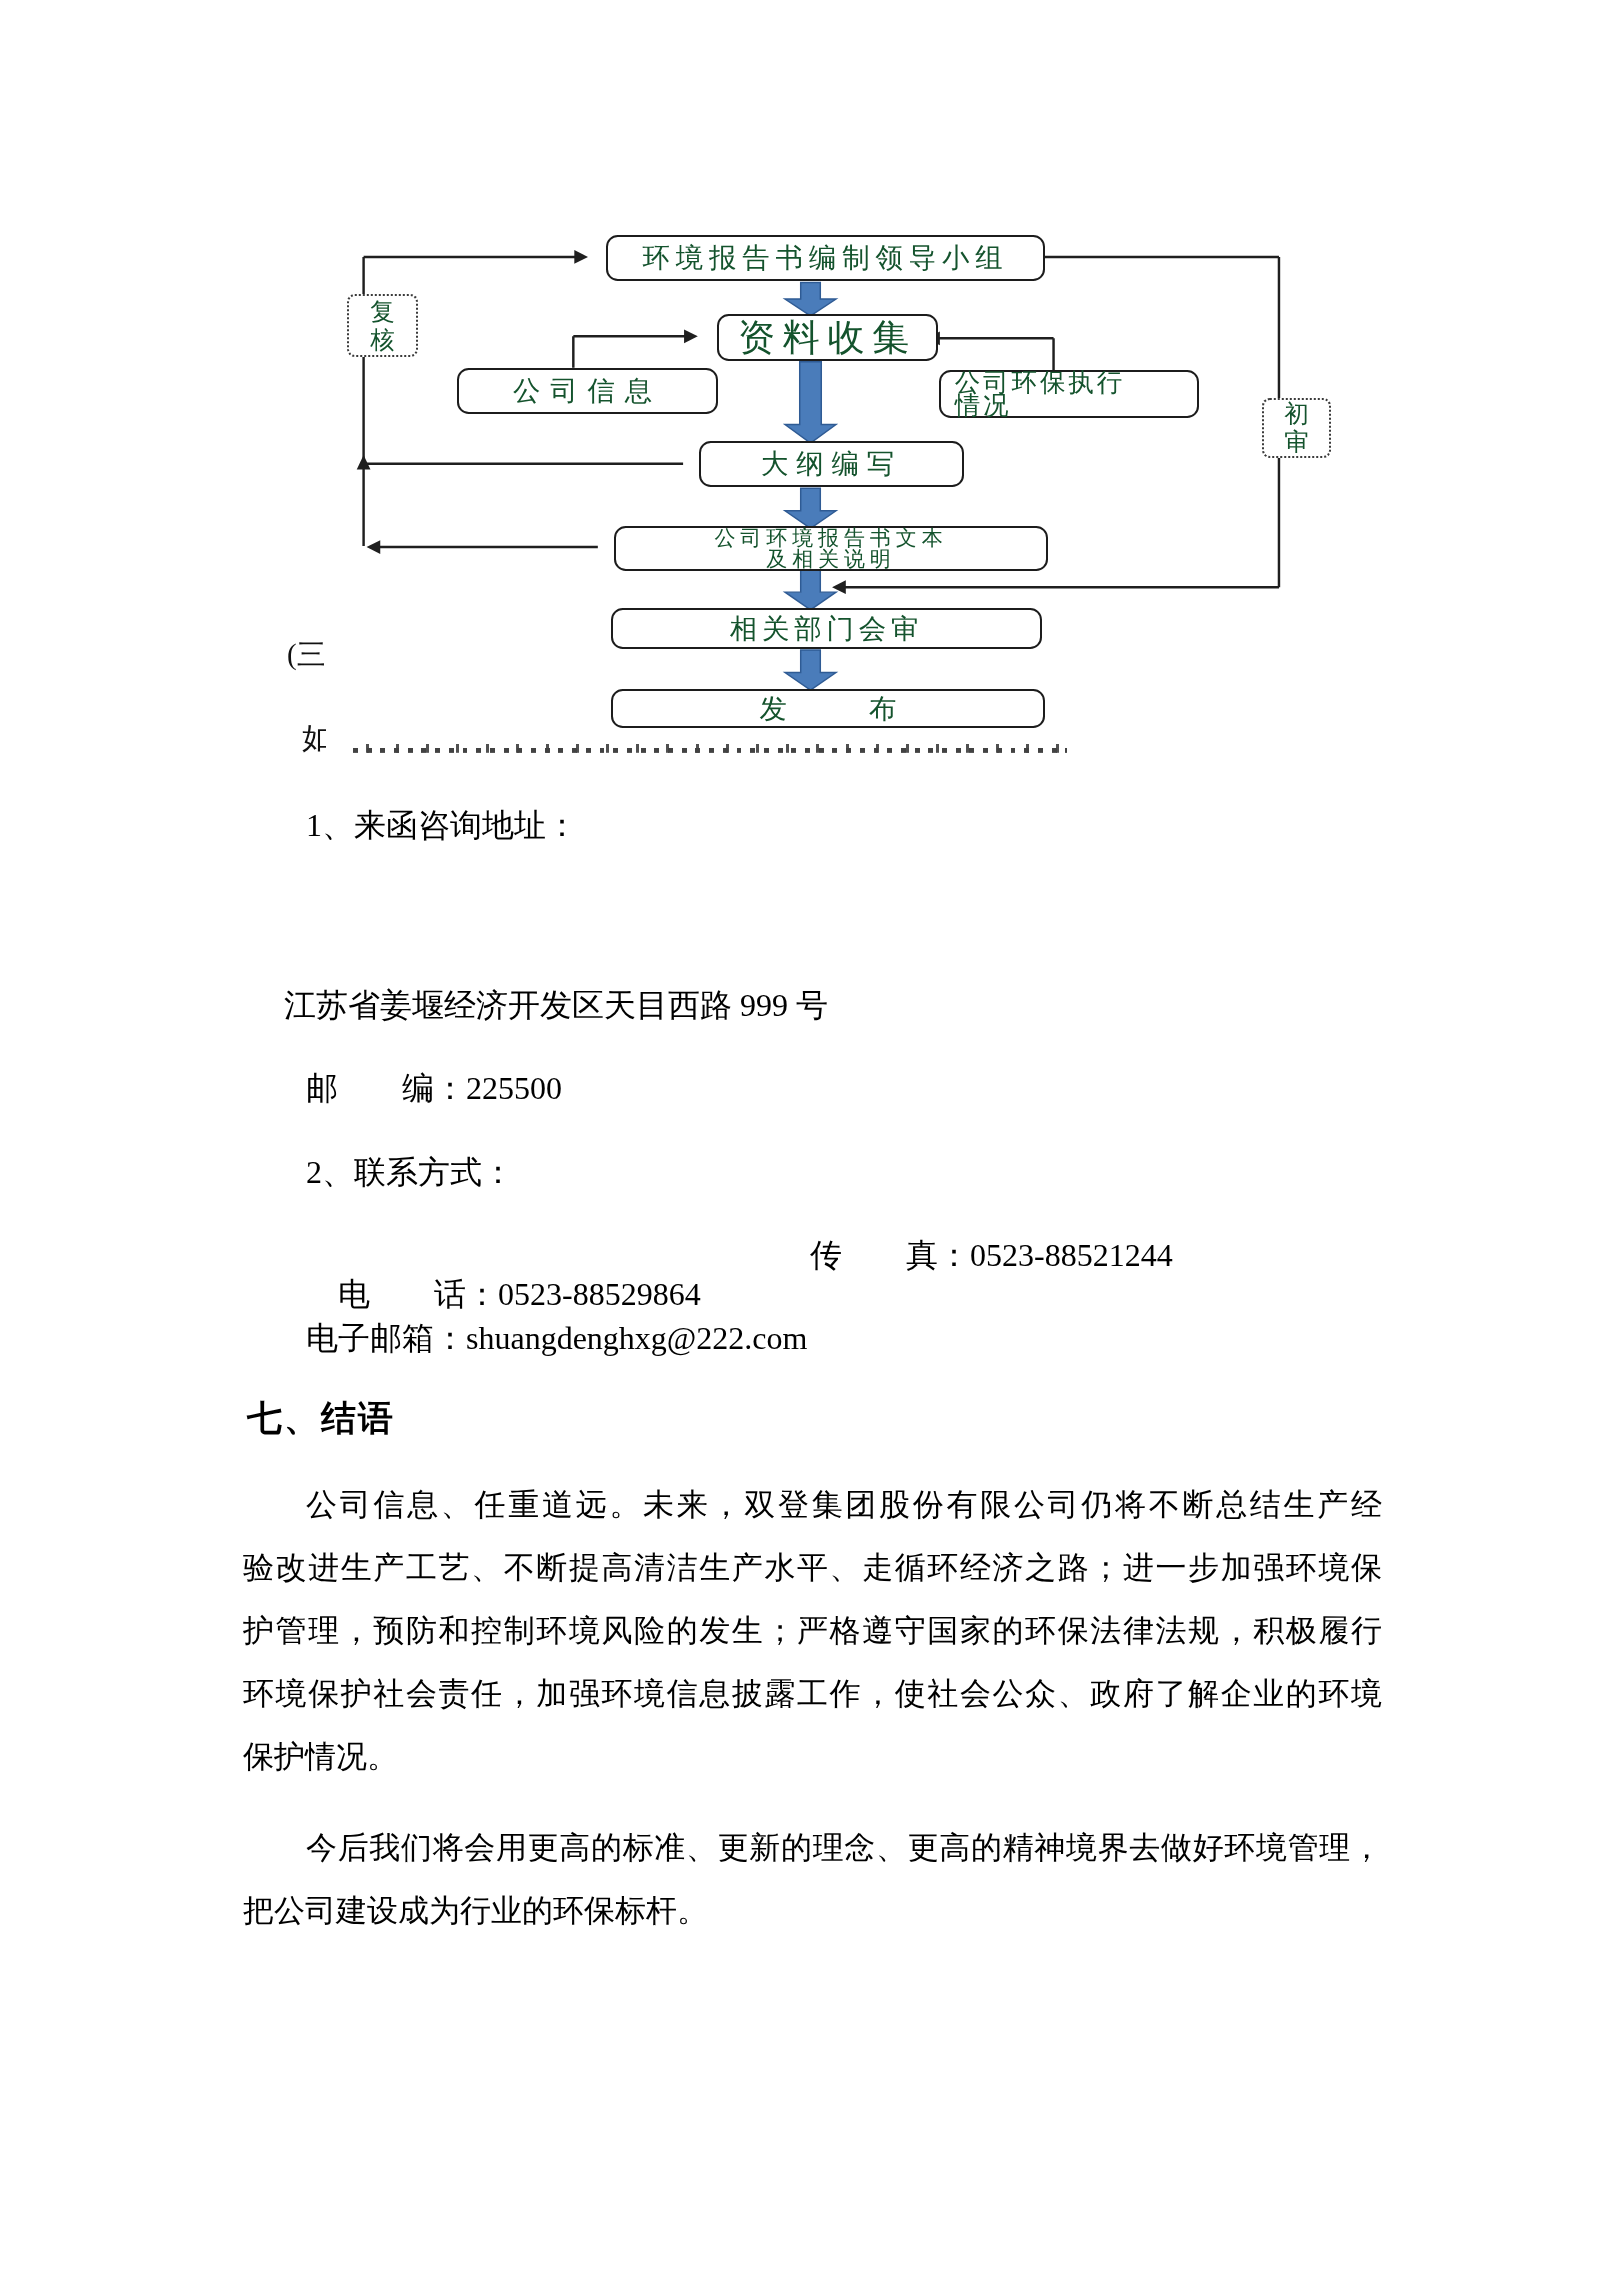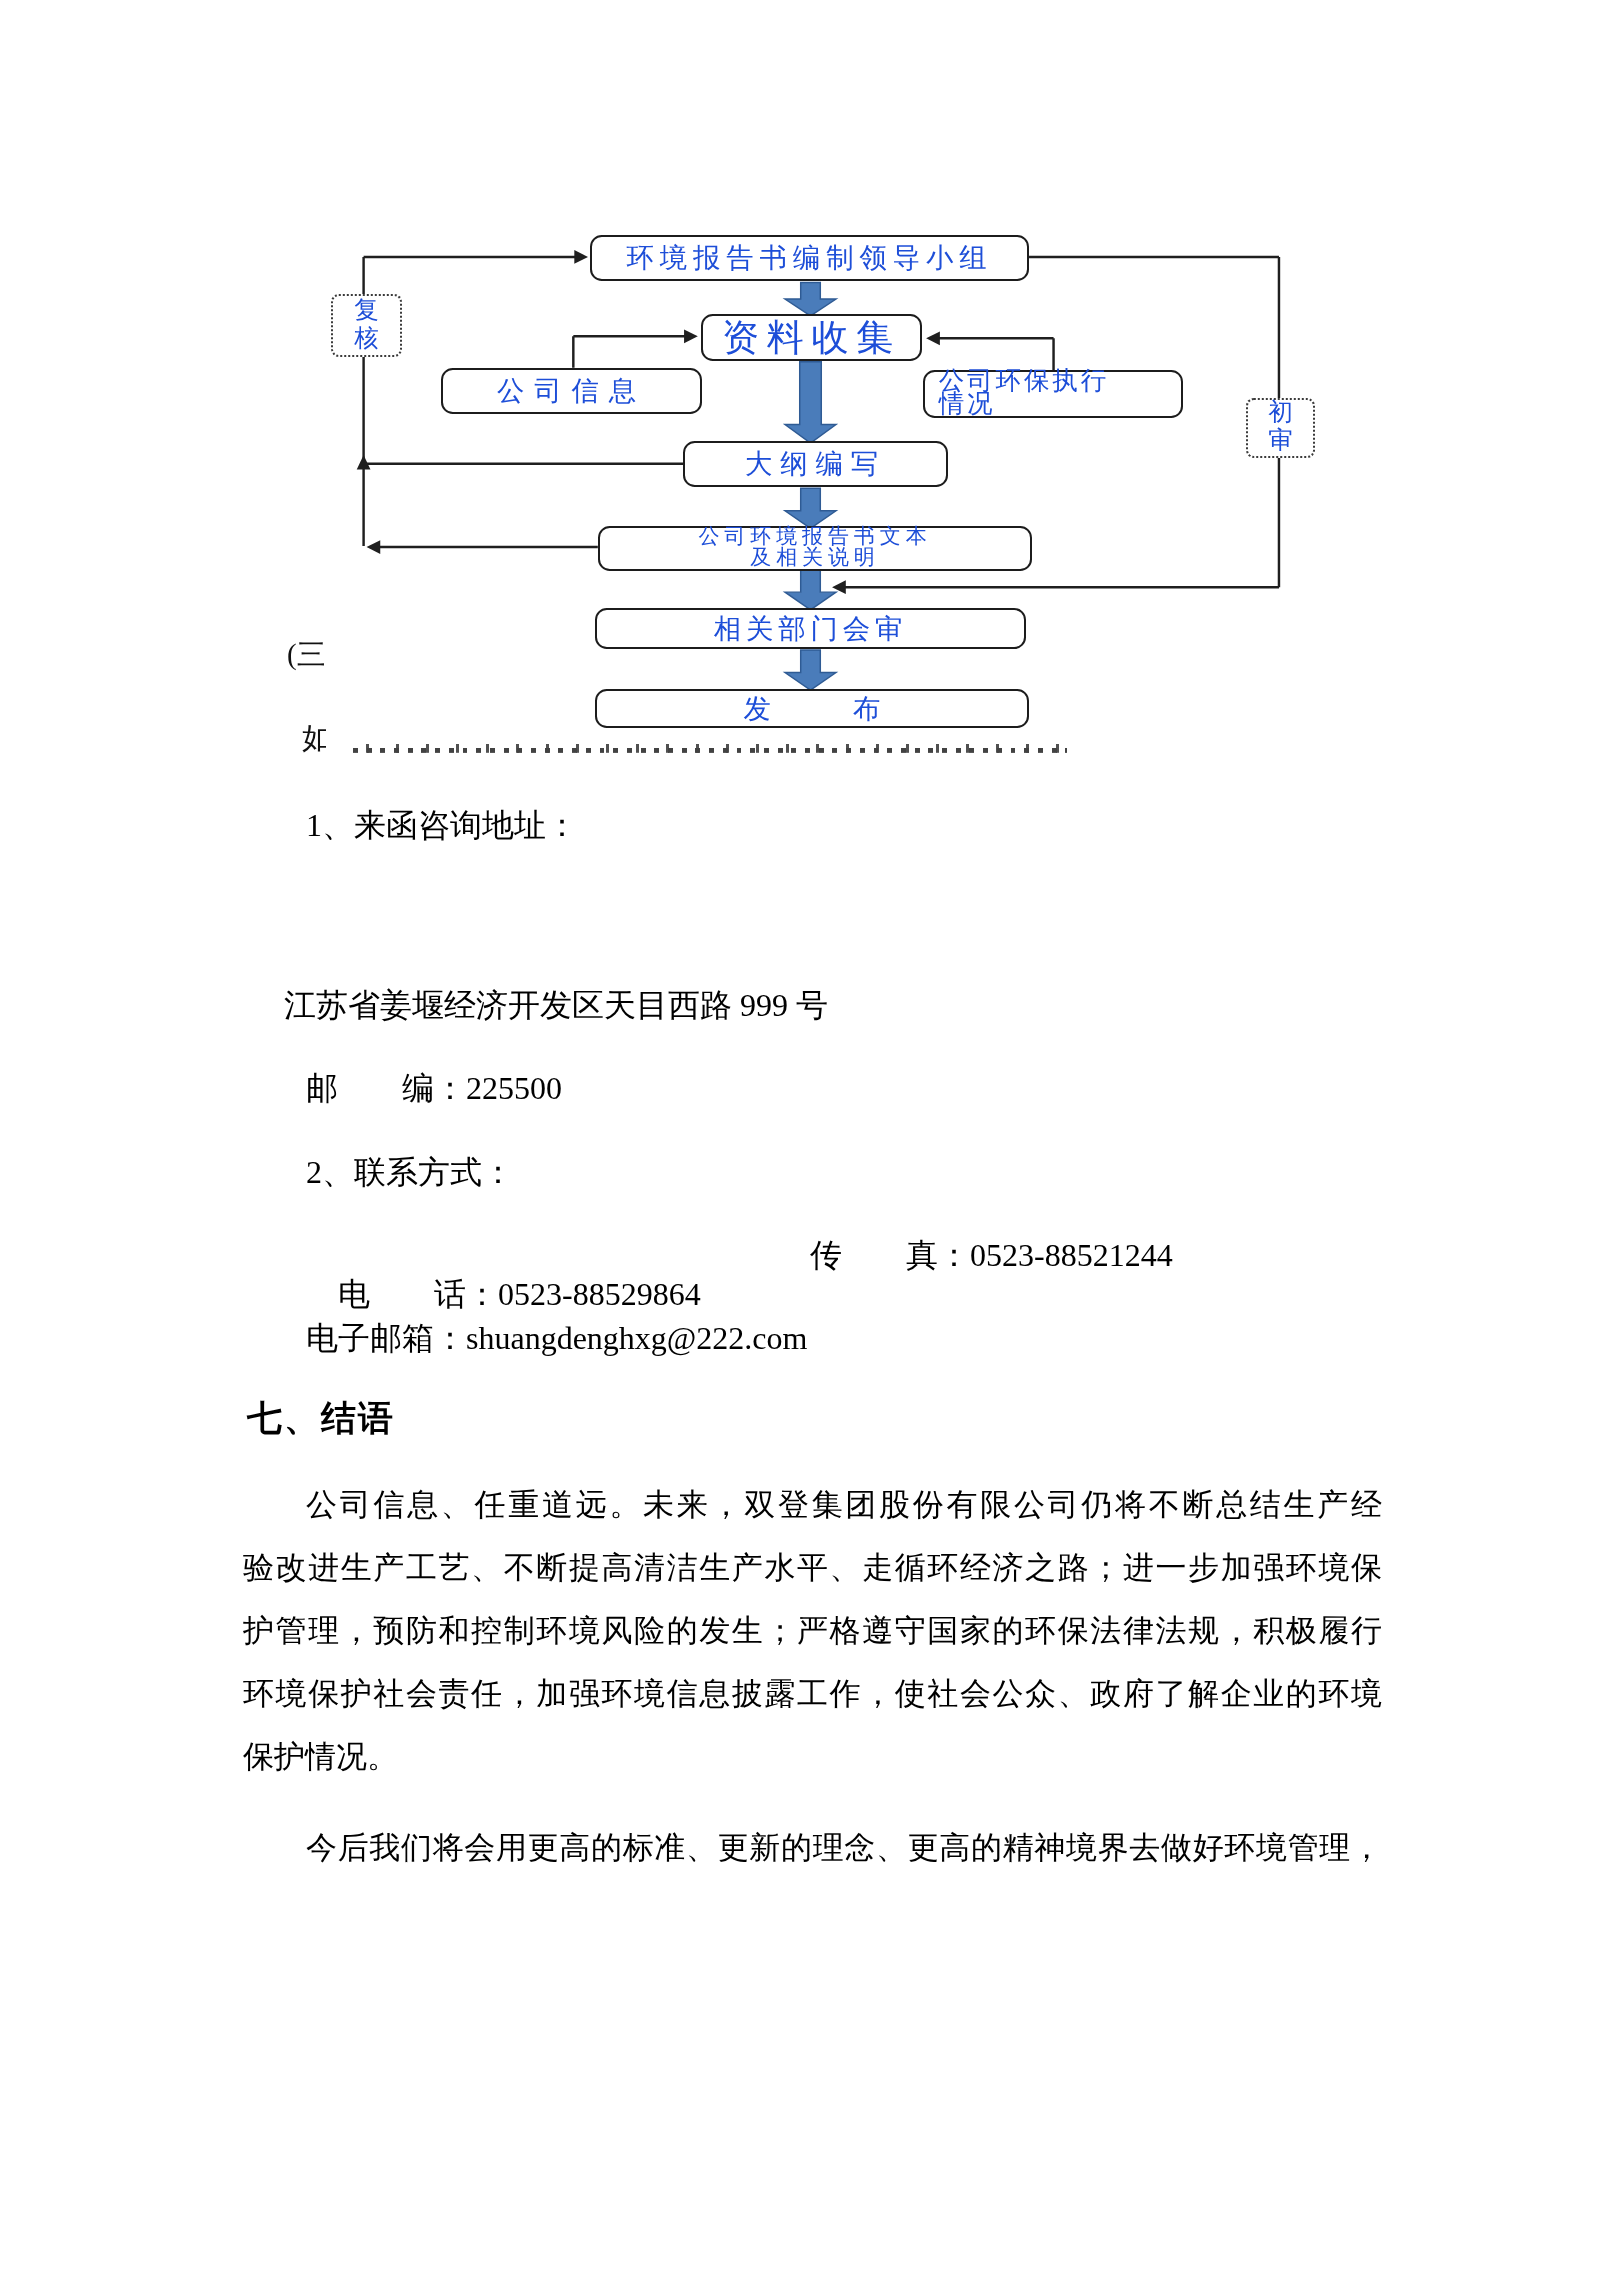--- a/index.html
+++ b/index.html
@@ -13,24 +13,25 @@
   }
   
   .fc-lines{position:absolute;left:0;top:0;z-index:1;}
   .fc-box{
     position:absolute;z-index:2;
     background:#fff;
     border:2.9px solid #1c1c1c;
     border-radius:11.8px;
     box-sizing:border-box;
     display:flex;align-items:center;justify-content:center;
-    font-family:Liberation Mono, monospace;
-    color:#1d4ed8;
+    font-family:Liberation Sans, sans-serif;
+    color:#14532d;
     white-space:pre-line;
     text-align:center;
+    margin-left:16px;
   }
   .fc-box.dashed{
     border:2.5px dotted #3a3a3a;
     border-radius:7.8px;
     font-size:24.5px;line-height:28px;letter-spacing:0;
   }
   .b-lead   {left:590px;top:235px;width:439px;height:46px;font-size:27.4px;letter-spacing:5.9px;}
   .b-collect{left:701px;top:314px;width:221px;height:47px;font-size:37px;letter-spacing:7.8px;}
   .b-cinfo  {left:441px;top:368px;width:261px;height:46px;font-size:27.4px;letter-spacing:9.8px;}
   .b-exec   {left:923px;top:370px;width:260px;height:48px;font-size:25.5px;line-height:23.5px;
@@ -145,16 +146,17 @@
   <div class="para p1">
     <div class="bodyline just indent">公司信息、任重道远。未来，双登集团股份有限公司仍将不断总结生产经</div>
     <div class="bodyline just">验改进生产工艺、不断提高清洁生产水平、走循环经济之路；进一步加强环境保</div>
     <div class="bodyline just">护管理，预防和控制环境风险的发生；严格遵守国家的环保法律法规，积极履行</div>
     <div class="bodyline just">环境保护社会责任，加强环境信息披露工作，使社会公众、政府了解企业的环境</div>
     <div class="bodyline">保护情况。</div>
   </div>
 
   <div class="para p2">
     <div class="bodyline just indent">今后我们将会用更高的标准、更新的理念、更高的精神境界去做好环境管理，</div>
+    <div class="bodyline">把公司建设成为行业的环保标杆。</div>
   </div>
 
 </div>
 
 
 </body></html>

